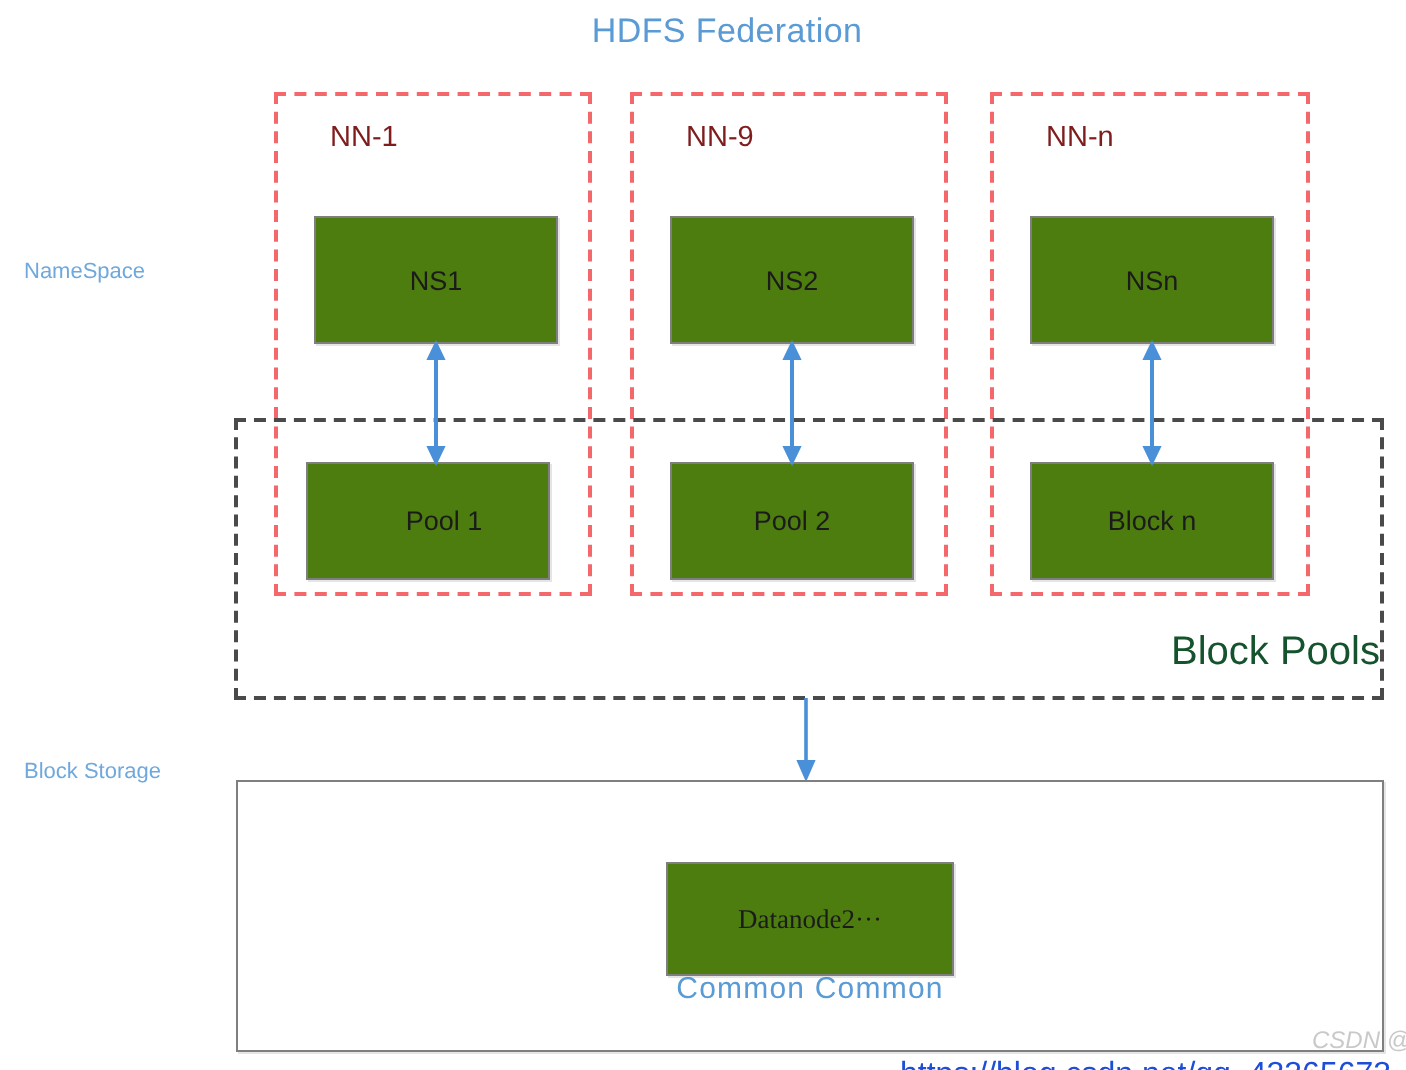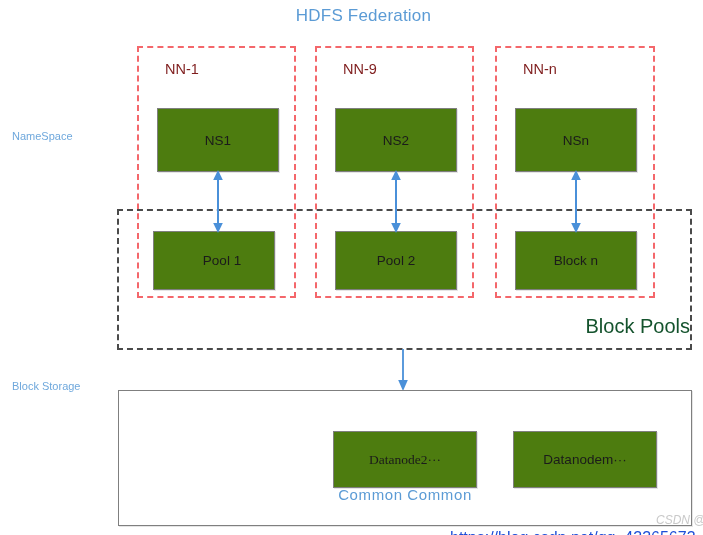--- a/index.html
+++ b/index.html
@@ -230,18 +230,17 @@
   <svg class="down-arrow" viewBox="0 0 14 42">
     <line x1="7" y1="0" x2="7" y2="33" stroke="#4a90d9" stroke-width="1.8"></line>
     <polygon points="7,42 2.2,31 11.8,31" fill="#4a90d9"></polygon>
   </svg>
 
   <div class="storage-box">
     <div class="storage-label">Common  Common</div>
   </div>
 
   <div class="node-box dn-box" id="dn-box-1">Datanode2···</div>
-  <div class="node-box dn-box" id="dn-box-2">Datanodem···</div>
 
   <div class="watermark-url">https://blog.csdn.net/qq_43365673</div>
   <div class="watermark-badge">CSDN @coql</div>
 
 </div>
 
 </body></html>

